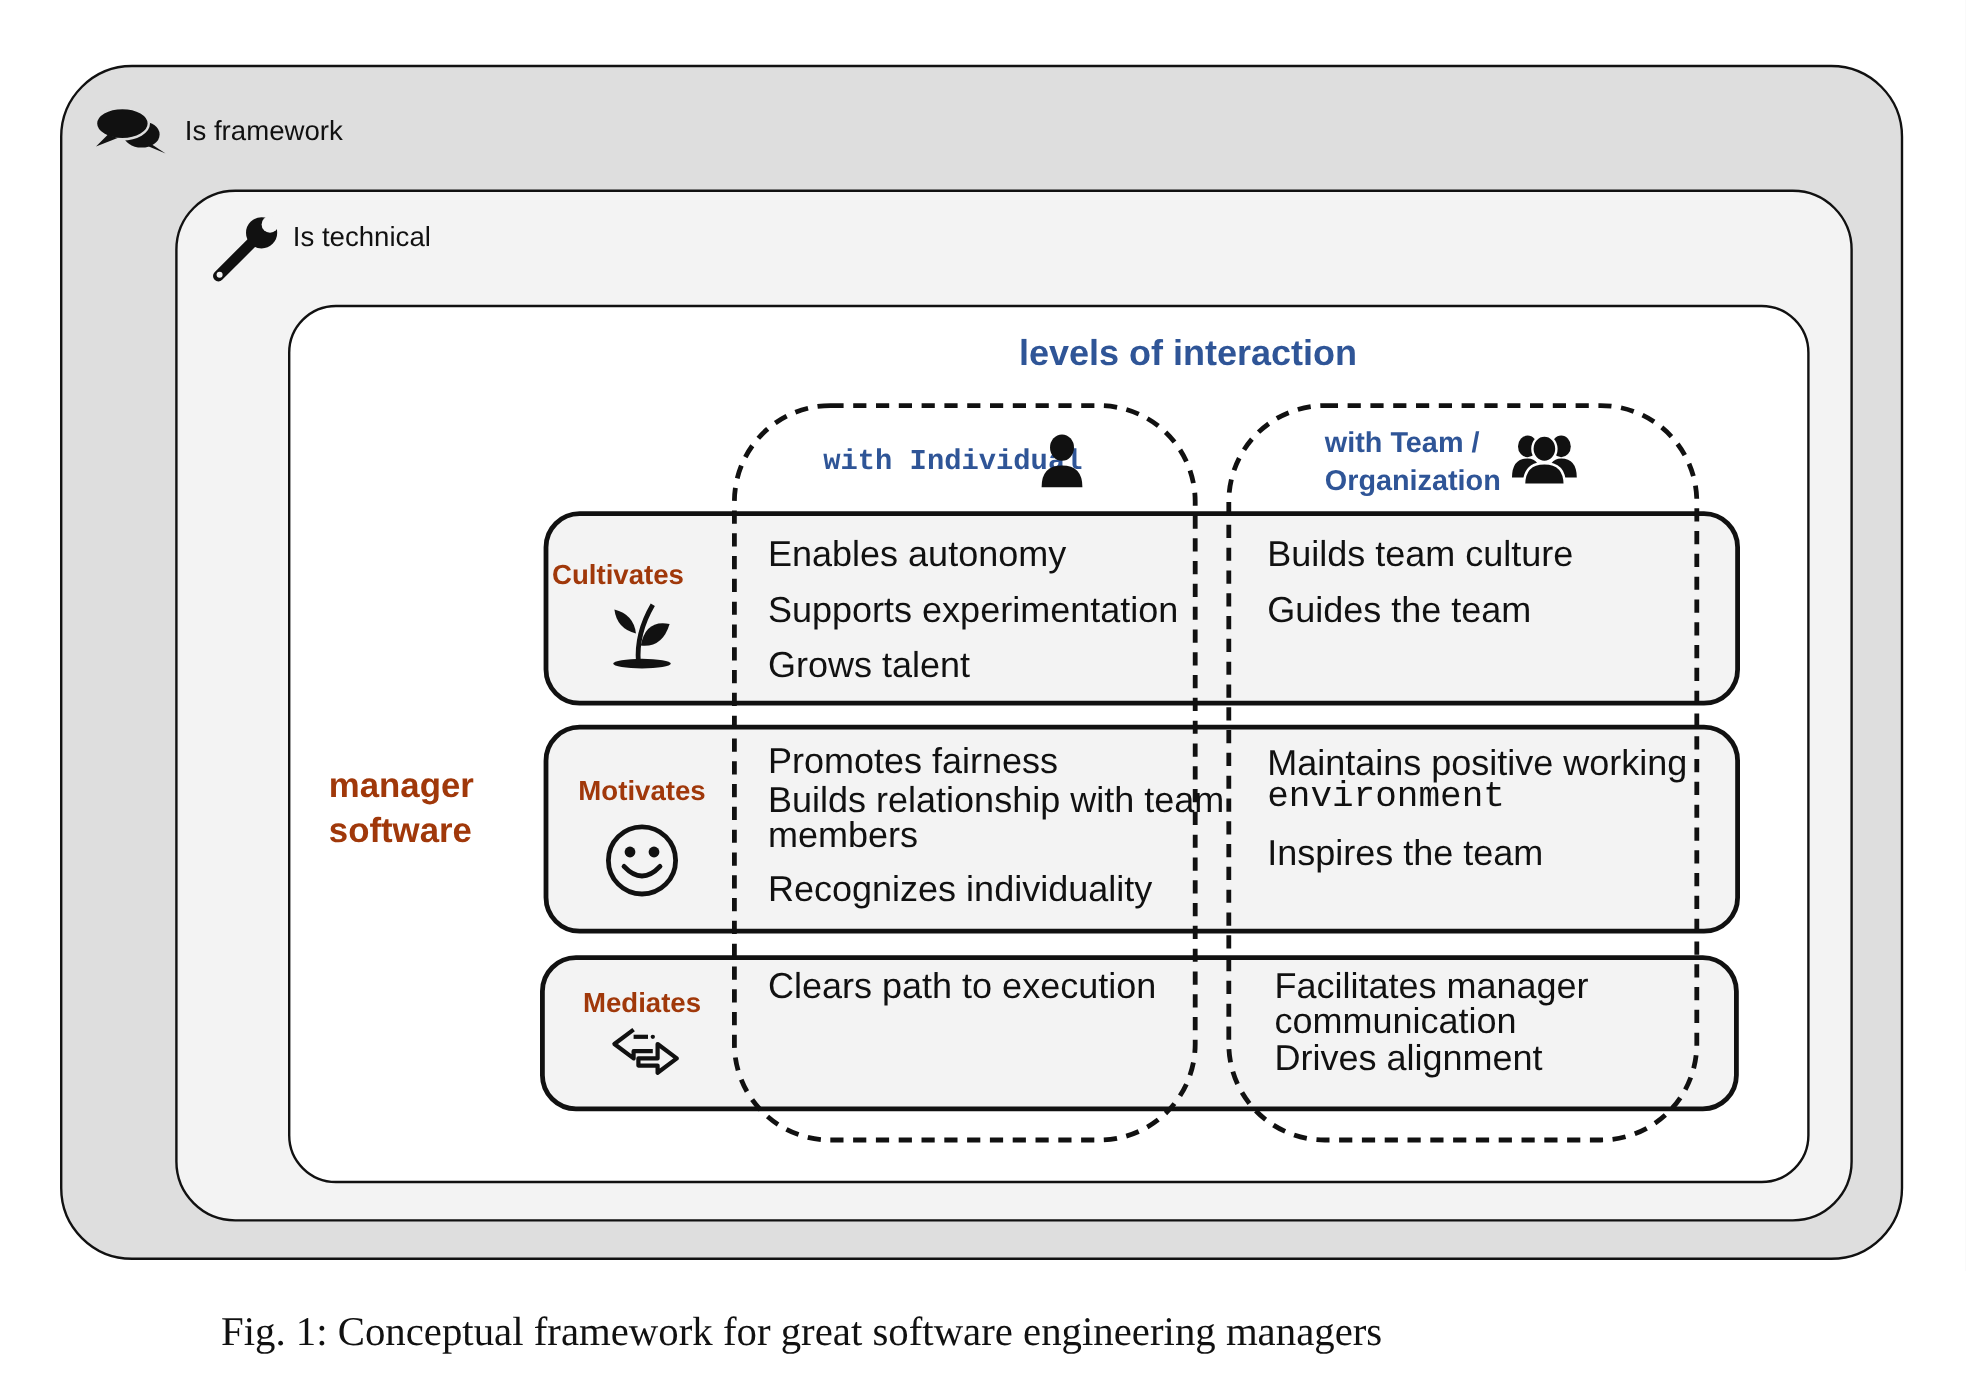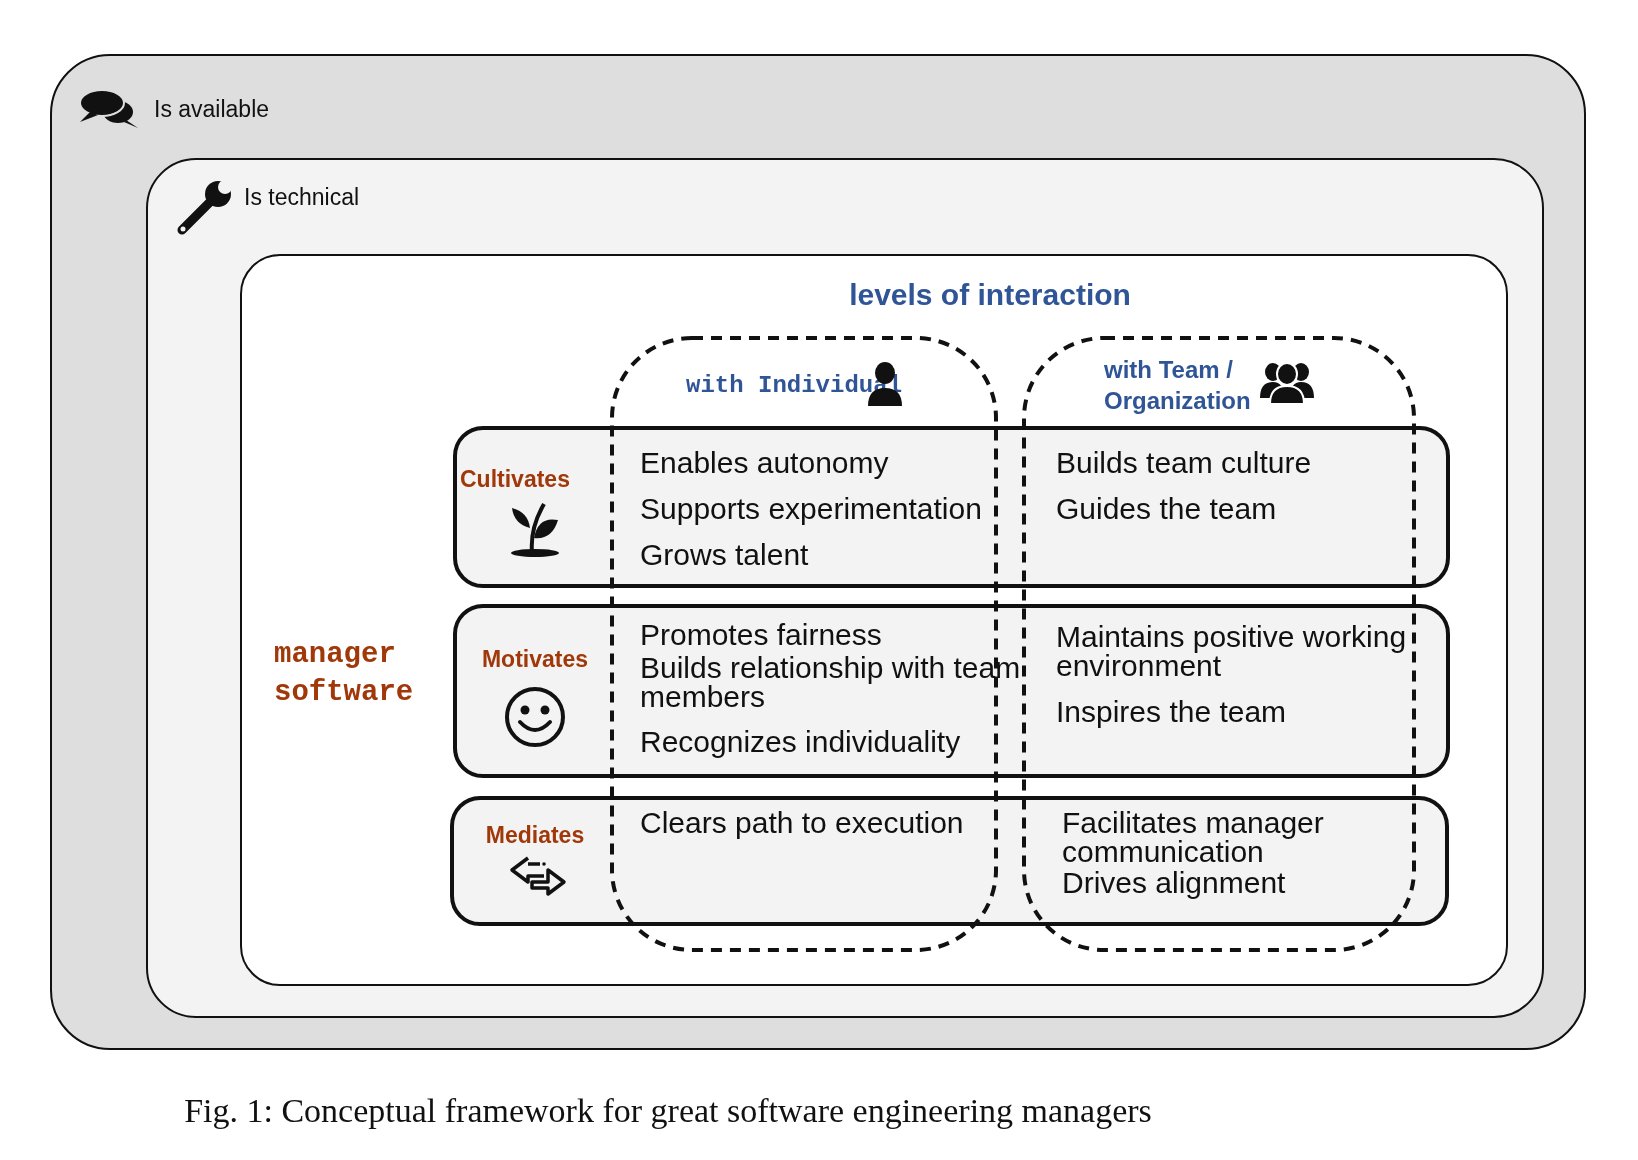--- a/index.html
+++ b/index.html
@@ -28,21 +28,21 @@
 <div class="abs box-inner"></div>
 
 <div class="abs" style="left:80px;top:88px;width:62px;height:44px;">
   <svg width="62" height="44" viewBox="0 0 62 44">
     <ellipse cx="38" cy="24" rx="15" ry="11" fill="#111"></ellipse>
     <polygon points="46,32 58,40 44,34" fill="#111"></polygon>
     <ellipse cx="22" cy="15" rx="22" ry="13" fill="#111" stroke="#dedede" stroke-width="2"></ellipse>
     <polygon points="10,24 0,34 18,27" fill="#111"></polygon>
   </svg>
 </div>
-<div class="abs outer-label" style="left:154px;top:96px;">Is available</div>
+<div class="abs outer-label" style="left:154px;top:96px;">Is framework</div>
 
 <div class="abs" style="left:176px;top:180px;width:56px;height:56px;">
   <svg width="56" height="56" viewBox="0 0 56 56">
     <line x1="6" y1="50" x2="36" y2="20" stroke="#111" stroke-width="9" stroke-linecap="round"></line>
     <circle cx="42" cy="14" r="13" fill="#111"></circle>
     <circle cx="49" cy="7" r="7" fill="#f3f3f3"></circle>
     <circle cx="7" cy="49" r="2.5" fill="#f3f3f3"></circle>
   </svg>
 </div>
 <div class="abs outer-label" style="left:244px;top:184px;">Is technical</div>
@@ -73,21 +73,21 @@
   <svg width="54" height="44" viewBox="0 0 54 44">
     <ellipse cx="13" cy="12" rx="8" ry="9" fill="#111"></ellipse>
     <path d="M0 38 Q0 22 13 22 Q24 22 24 38 Z" fill="#111"></path>
     <ellipse cx="41" cy="12" rx="8" ry="9" fill="#111"></ellipse>
     <path d="M30 38 Q30 22 41 22 Q54 22 54 38 Z" fill="#111"></path>
     <ellipse cx="27" cy="14" rx="10" ry="11" fill="#111" stroke="#fff" stroke-width="2"></ellipse>
     <path d="M10 44 Q10 26 27 26 Q44 26 44 44 Z" fill="#111" stroke="#fff" stroke-width="2"></path>
   </svg>
 </div>
 
-<div class="abs rust" style="left:274px;top:636px;font-size:29px;line-height:38px;font-family:Liberation Mono, monospace;">
+<div class="abs rust" style="left:274px;top:636px;font-size:29px;line-height:38px;">
   <div>manager</div>
   <div>software</div>
 </div>
 
 <div class="abs rust" style="left:460px;top:466px;width:150px;text-align:left;font-size:23px;">Cultivates</div>
 <div class="abs" style="left:508px;top:498px;width:54px;height:60px;">
   <svg width="54" height="60" viewBox="0 0 54 60">
     <ellipse cx="27" cy="55" rx="24" ry="4" fill="#111"></ellipse>
     <path d="M24 54 Q22 30 36 6" stroke="#111" stroke-width="4" fill="none"></path>
     <path d="M22 30 Q6 26 4 10 Q20 14 22 30 Z" fill="#111"></path>
@@ -114,21 +114,21 @@
   </svg>
 </div>
 <div class="abs item" style="left:640px;top:620px;">
   <div style="margin-bottom:4px;">Promotes fairness</div>
   <div>Builds relationship with team</div>
   <div style="margin-bottom:16px;">members</div>
   <div>Recognizes individuality</div>
 </div>
 <div class="abs item" style="left:1056px;top:622px;">
   <div>Maintains positive working</div>
-  <div style="margin-bottom:17px;">environment</div>
+  <div style="margin-bottom:17px;font-family:Liberation Mono, monospace;">environment</div>
   <div>Inspires the team</div>
 </div>
 
 <div class="abs rust" style="left:460px;top:822px;width:150px;text-align:center;font-size:23px;">Mediates</div>
 <div class="abs" style="left:508px;top:856px;width:62px;height:40px;">
   <svg width="62" height="40" viewBox="0 0 62 40">
     <path d="M20 2 L4 14 L20 26 L20 20 L36 20" fill="none" stroke="#111" stroke-width="3.5" stroke-linejoin="round"></path>
     <path d="M20 8 L32 8" stroke="#111" stroke-width="3.5"></path>
     <circle cx="36" cy="8" r="1.8" fill="#111"></circle>
     <path d="M40 14 L56 26 L40 38 L40 32 L24 32 L24 26 L40 26 Z" fill="none" stroke="#111" stroke-width="3.5" stroke-linejoin="round"></path>

